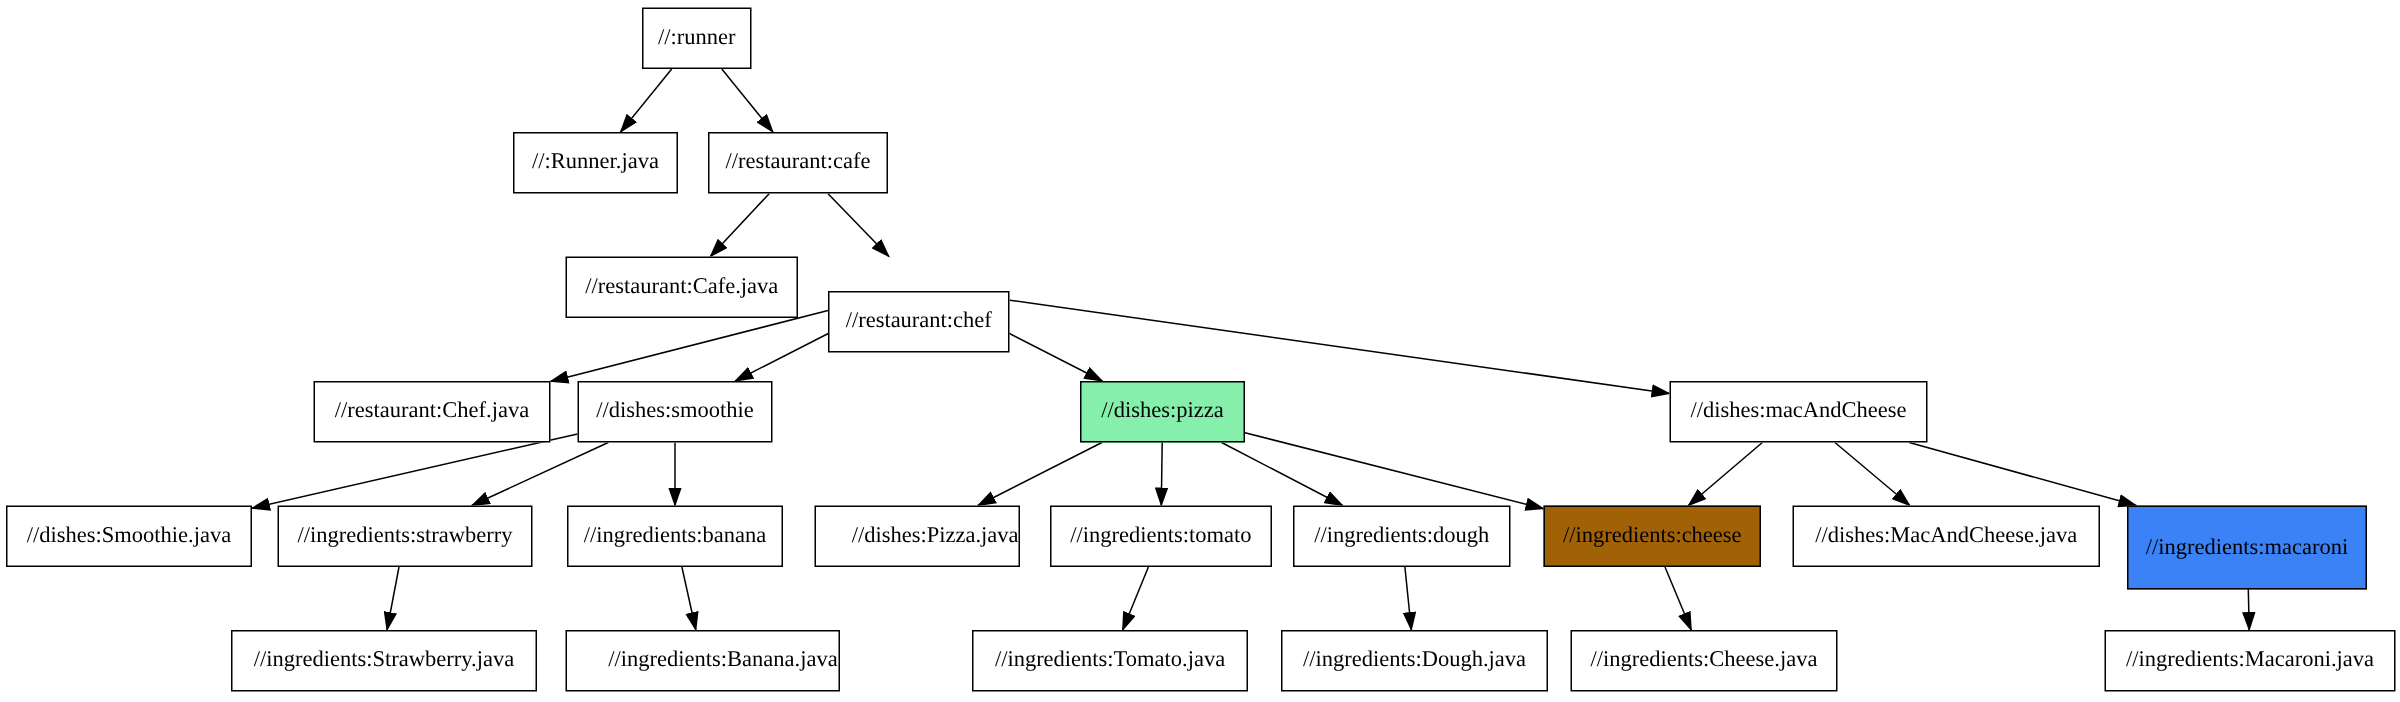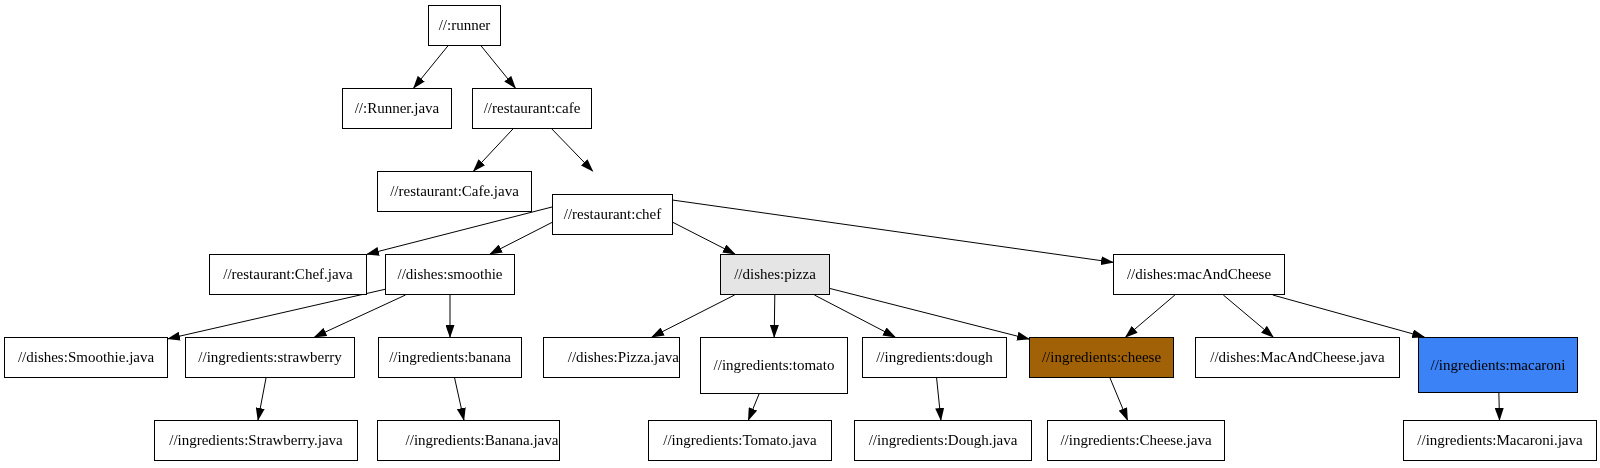--- a/index.html
+++ b/index.html
@@ -77,39 +77,39 @@
       </div>
       <div class="node" style="left: 552px; top: 171px; width: 121px; height: 41px; background: rgb(255, 255, 255); border-color: rgb(0, 0, 0); margin-top: 23px;">
         <span>//restaurant:chef</span>
       </div>
       <div class="node" style="left: 209px; top: 254px; width: 158px; height: 41px; background: rgb(255, 255, 255); border-color: rgb(0, 0, 0);">
         <span>//restaurant:Chef.java</span>
       </div>
       <div class="node" style="left: 385px; top: 254px; width: 130px; height: 41px; background: rgb(255, 255, 255); border-color: rgb(0, 0, 0);">
         <span>//dishes:smoothie</span>
       </div>
-      <div class="node" style="left: 720px; top: 254px; width: 110px; height: 41px; background: #e5e5e5; border-color: rgb(0, 0, 0);">
+      <div class="node" style="left: 720px; top: 254px; width: 110px; height: 41px; background: #86efac; border-color: rgb(0, 0, 0);">
         <span>//dishes:pizza</span>
       </div>
       <div class="node" style="left: 1113px; top: 254px; width: 172px; height: 41px; background: rgb(255, 255, 255); border-color: rgb(0, 0, 0);">
         <span>//dishes:macAndCheese</span>
       </div>
       <div class="node" style="left: 4px; top: 337px; width: 164px; height: 41px; background: rgb(255, 255, 255); border-color: rgb(0, 0, 0);">
         <span>//dishes:Smoothie.java</span>
       </div>
       <div class="node" style="left: 185px; top: 337px; width: 170px; height: 41px; background: rgb(255, 255, 255); border-color: rgb(0, 0, 0);">
         <span>//ingredients:strawberry</span>
       </div>
       <div class="node" style="left: 378px; top: 337px; width: 144px; height: 41px; background: rgb(255, 255, 255); border-color: rgb(0, 0, 0);">
         <span>//ingredients:banana</span>
       </div>
       <div class="node" style="left: 543px; top: 337px; width: 137px; height: 41px; background: rgb(255, 255, 255); border-color: rgb(0, 0, 0); justify-content: flex-end;">
         <span>//dishes:Pizza.java</span>
       </div>
-      <div class="node" style="left: 700px; top: 337px; width: 148px; height: 57px; background: rgb(255, 255, 255); border-color: rgb(0, 0, 0);">
+      <div class="node" style="left: 700px; top: 337px; width: 148px; height: 41px; background: rgb(255, 255, 255); border-color: rgb(0, 0, 0);">
         <span>//ingredients:tomato</span>
       </div>
       <div class="node" style="left: 862px; top: 337px; width: 145px; height: 41px; background: rgb(255, 255, 255); border-color: rgb(0, 0, 0);">
         <span>//ingredients:dough</span>
       </div>
       <div class="node" style="left: 1029px; top: 337px; width: 145px; height: 41px; background: #a16207; border-color: rgb(0, 0, 0);">
         <span>//ingredients:cheese</span>
       </div>
       <div class="node" style="left: 1195px; top: 337px; width: 205px; height: 41px; background: rgb(255, 255, 255); border-color: rgb(0, 0, 0);">
         <span>//dishes:MacAndCheese.java</span>

